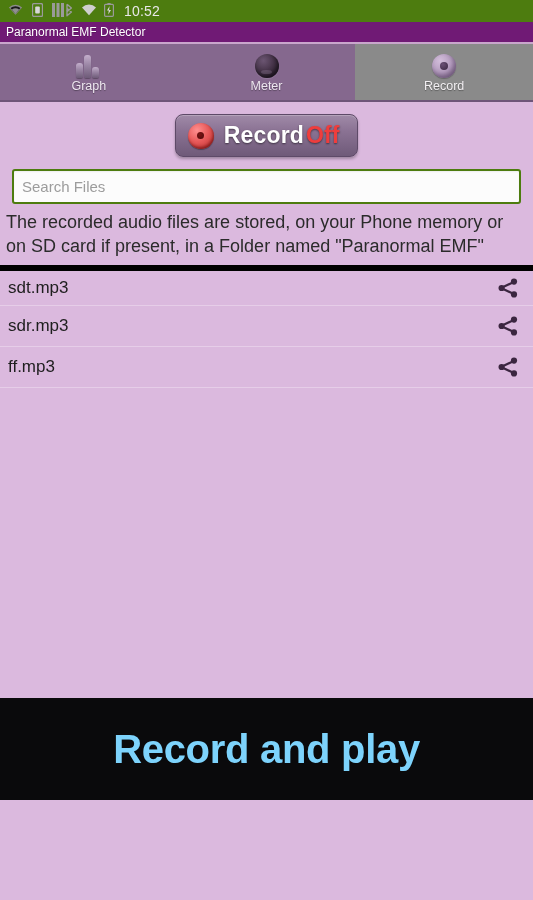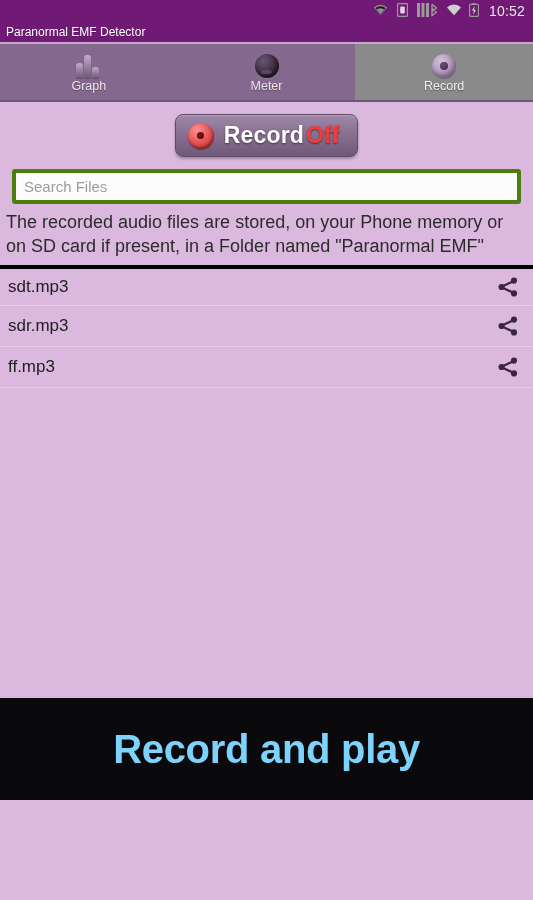--- a/index.html
+++ b/index.html
@@ -15,24 +15,24 @@
     position: relative;
     width: 533px;
     height: 900px;
     overflow: hidden;
     background: #DBB9DE;
   }
 
   
   .status-bar {
     height: 22px;
-    background: #701a75;
-    display: flex;
-    align-items: center;
-    justify-content: flex-end;
+    background: #4d7c0f;
+    display: flex;
+    align-items: center;
+    justify-content: flex-start;
     padding: 0 8px;
     box-sizing: border-box;
   }
   .status-left, .status-right {
     display: flex;
     align-items: center;
     gap: 9px;
   }
   .status-right { gap: 7px; }
   .sicon {
@@ -177,21 +177,21 @@
     color: #ef3d3d;
     text-shadow: 0 1px 2px rgba(0,0,0,0.5);
     margin-left: 2px;
   }
 
   .search-wrap { padding: 12px 12px 0 12px; }
   .search-input {
     width: 100%;
     box-sizing: border-box;
     height: 35px;
-    border: 4px solid #4d7c0f;
+    border: 2px solid #4d7c0f;
     border-radius: 3px;
     background: #FCFCFC;
     font-size: 15px;
     color: #3a3a3a;
     padding: 0 8px;
     font-family: "Liberation Sans", sans-serif;
     outline: none;
     box-shadow: inset 0 1px 2px rgba(0,0,0,0.06);
   }
   .search-input::placeholder { color: #9c9c9c; }
@@ -205,21 +205,21 @@
 
   .file-list { margin-top: 4px; }
   .file-row {
     height: 41px;
     display: flex;
     align-items: center;
     justify-content: space-between;
     padding: 0 14px 0 8px;
     box-sizing: border-box;
     border-bottom: 1px solid #E6CDE8;
-    border-top: 4px solid #000000;
+    border-top: 6px solid #000000;
     cursor: pointer;
   }
   .file-row + .file-row { border-top: none; align-items: center; }
   .file-name {
     font-size: 17px;
     color: #1e1e1e;
   }
   .share-ico { width: 22px; height: 22px; display: block; }
 
   

